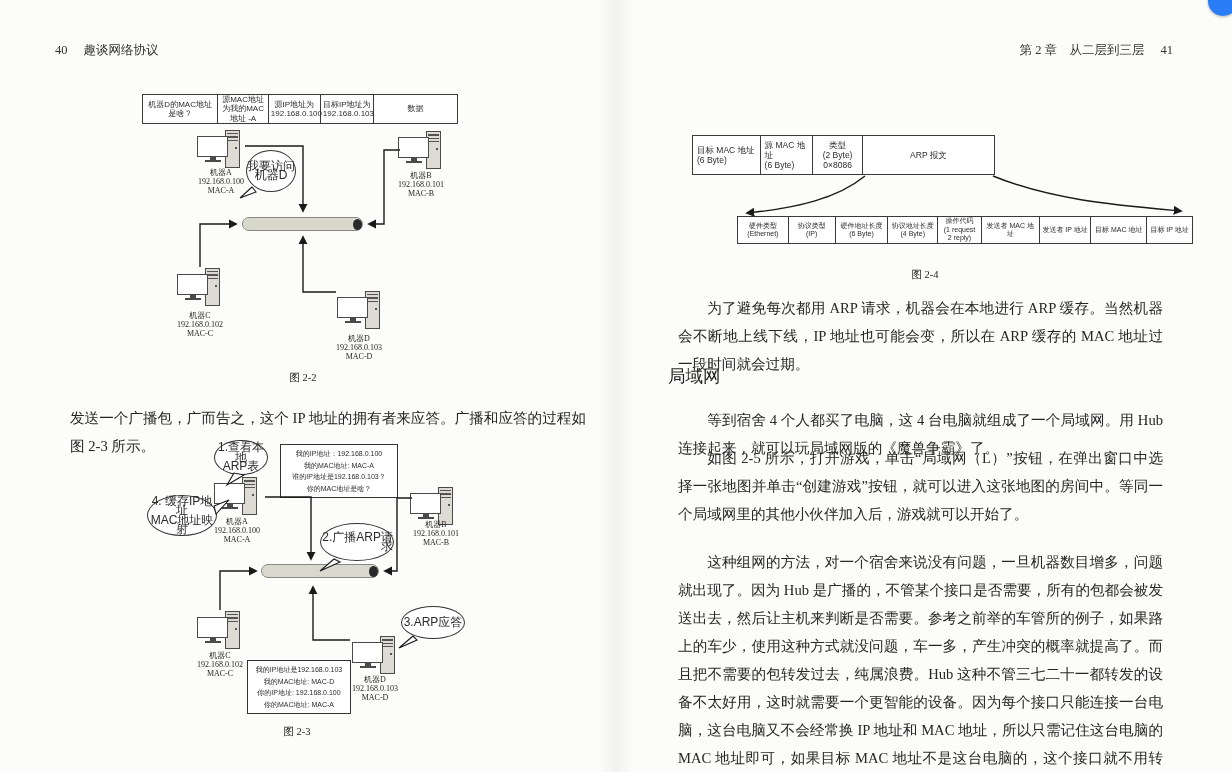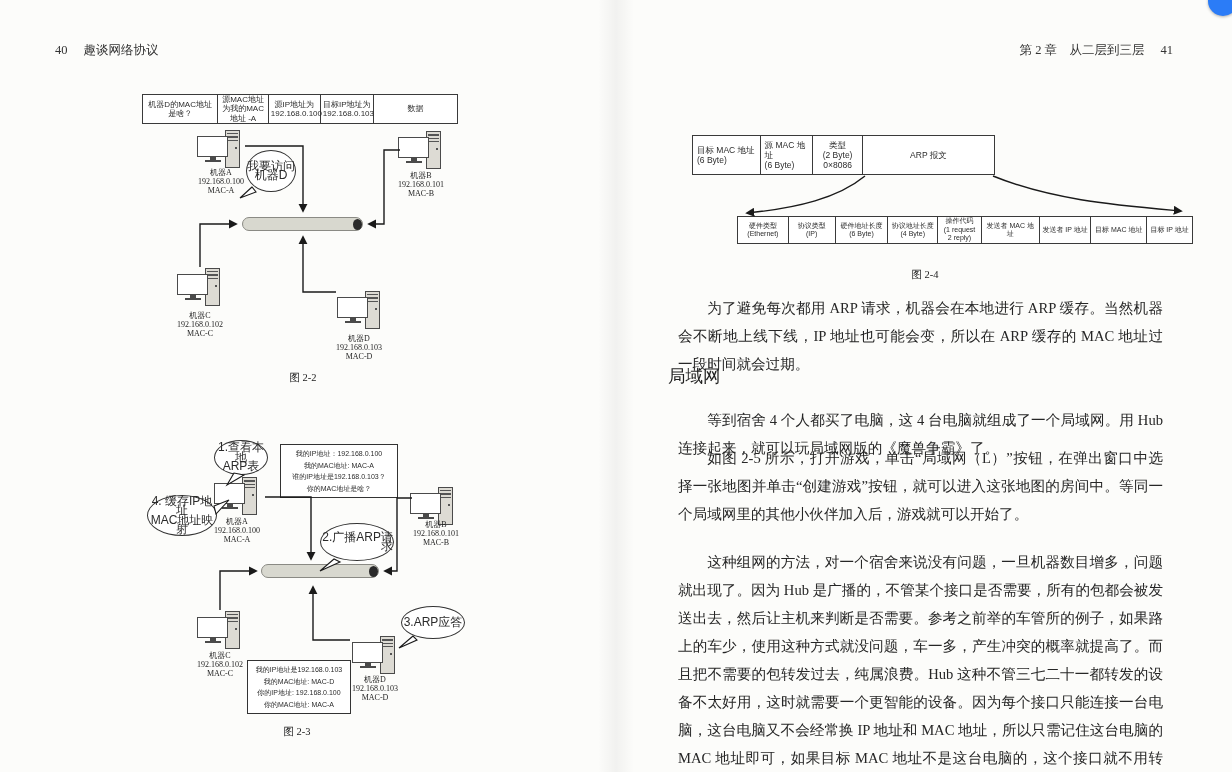--- a/index.html
+++ b/index.html
@@ -118,20 +118,21 @@
     <div class="base"></div>
   </div>
   <div class="pc-label" style="left:319px;top:334px;">
     <div>机器D</div>
     <div>192.168.0.103</div>
     <div>MAC-D</div>
   </div>
 
   <div class="fig-cap" style="left:268px;top:371px;width:70px;">图 2-2</div>
 
+  <div class="para" style="left:70px;top:404px;width:516px;">发送一个广播包，广而告之，这个 IP 地址的拥有者来应答。广播和应答的过程如图 2-3 所示。</div>
 
   <div class="bubble" style="left:214px;top:440px;width:54px;height:35px;">
     <div>1.查看本地</div>
     <div>ARP表</div>
   </div>
 
   <div class="msgbox" style="left:280px;top:444px;width:118px;height:54px;">
     <div>我的IP地址：192.168.0.100</div>
     <div>我的MAC地址: MAC-A</div>
     <div>谁的IP地址是192.168.0.103？</div>

